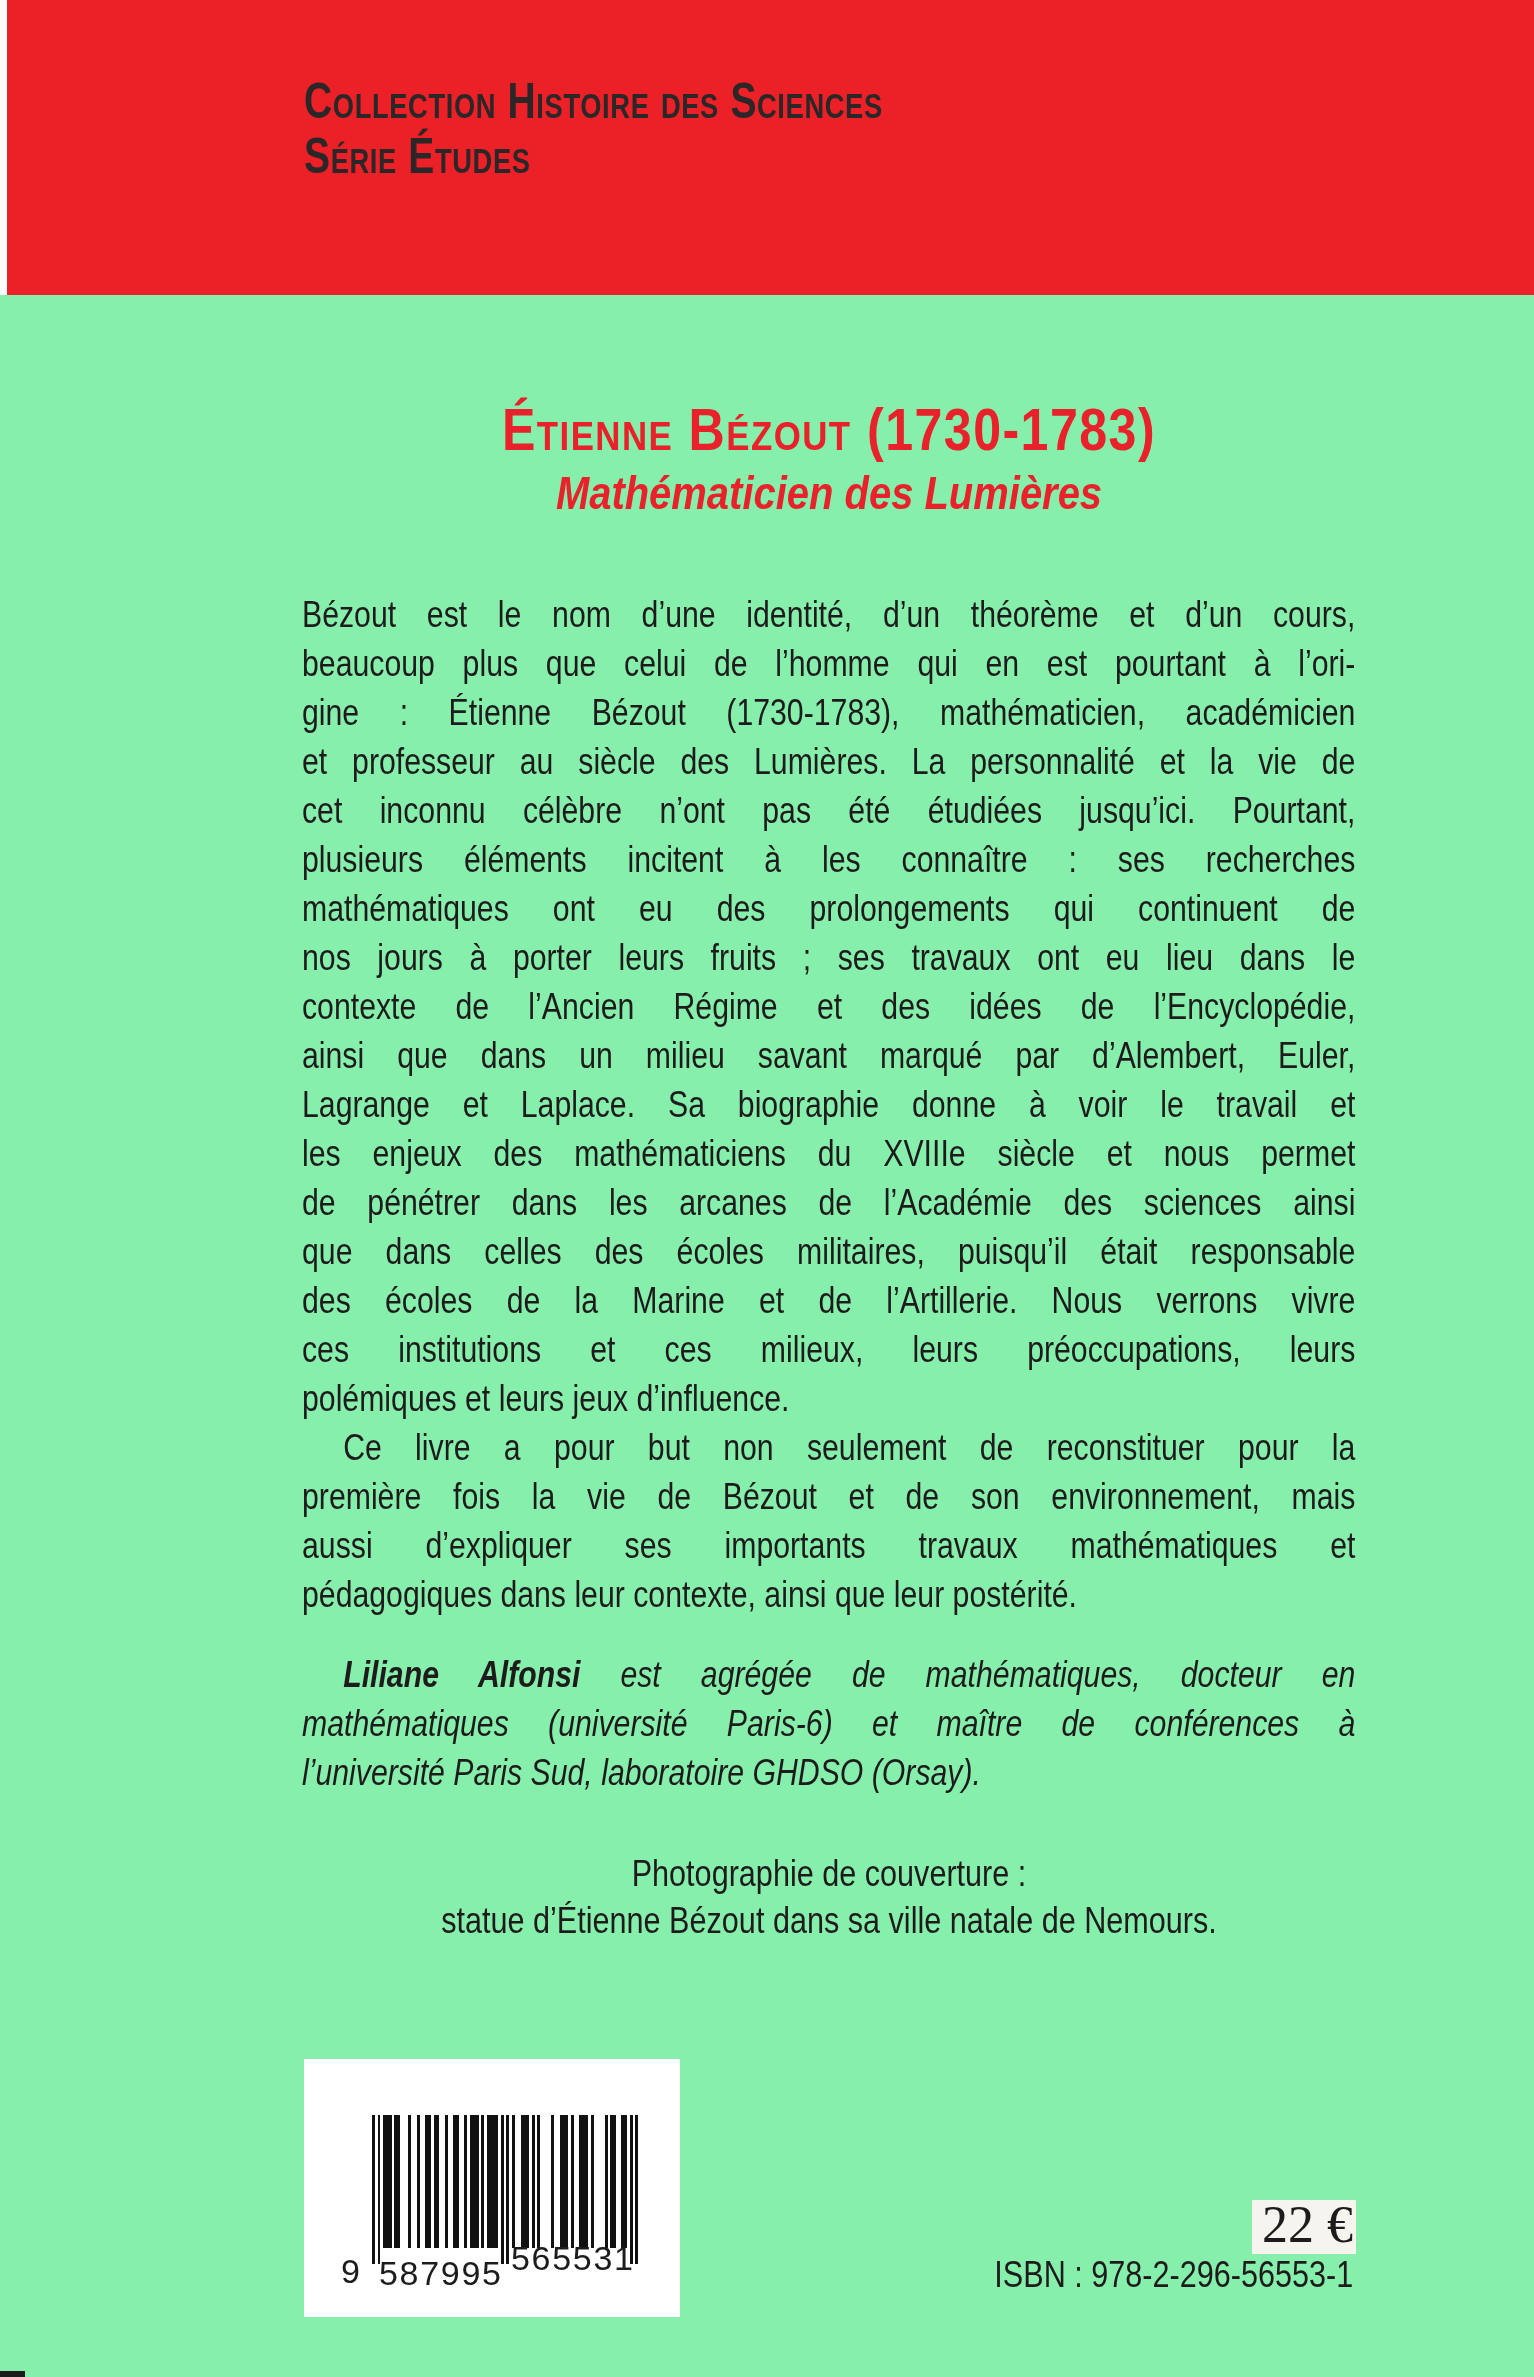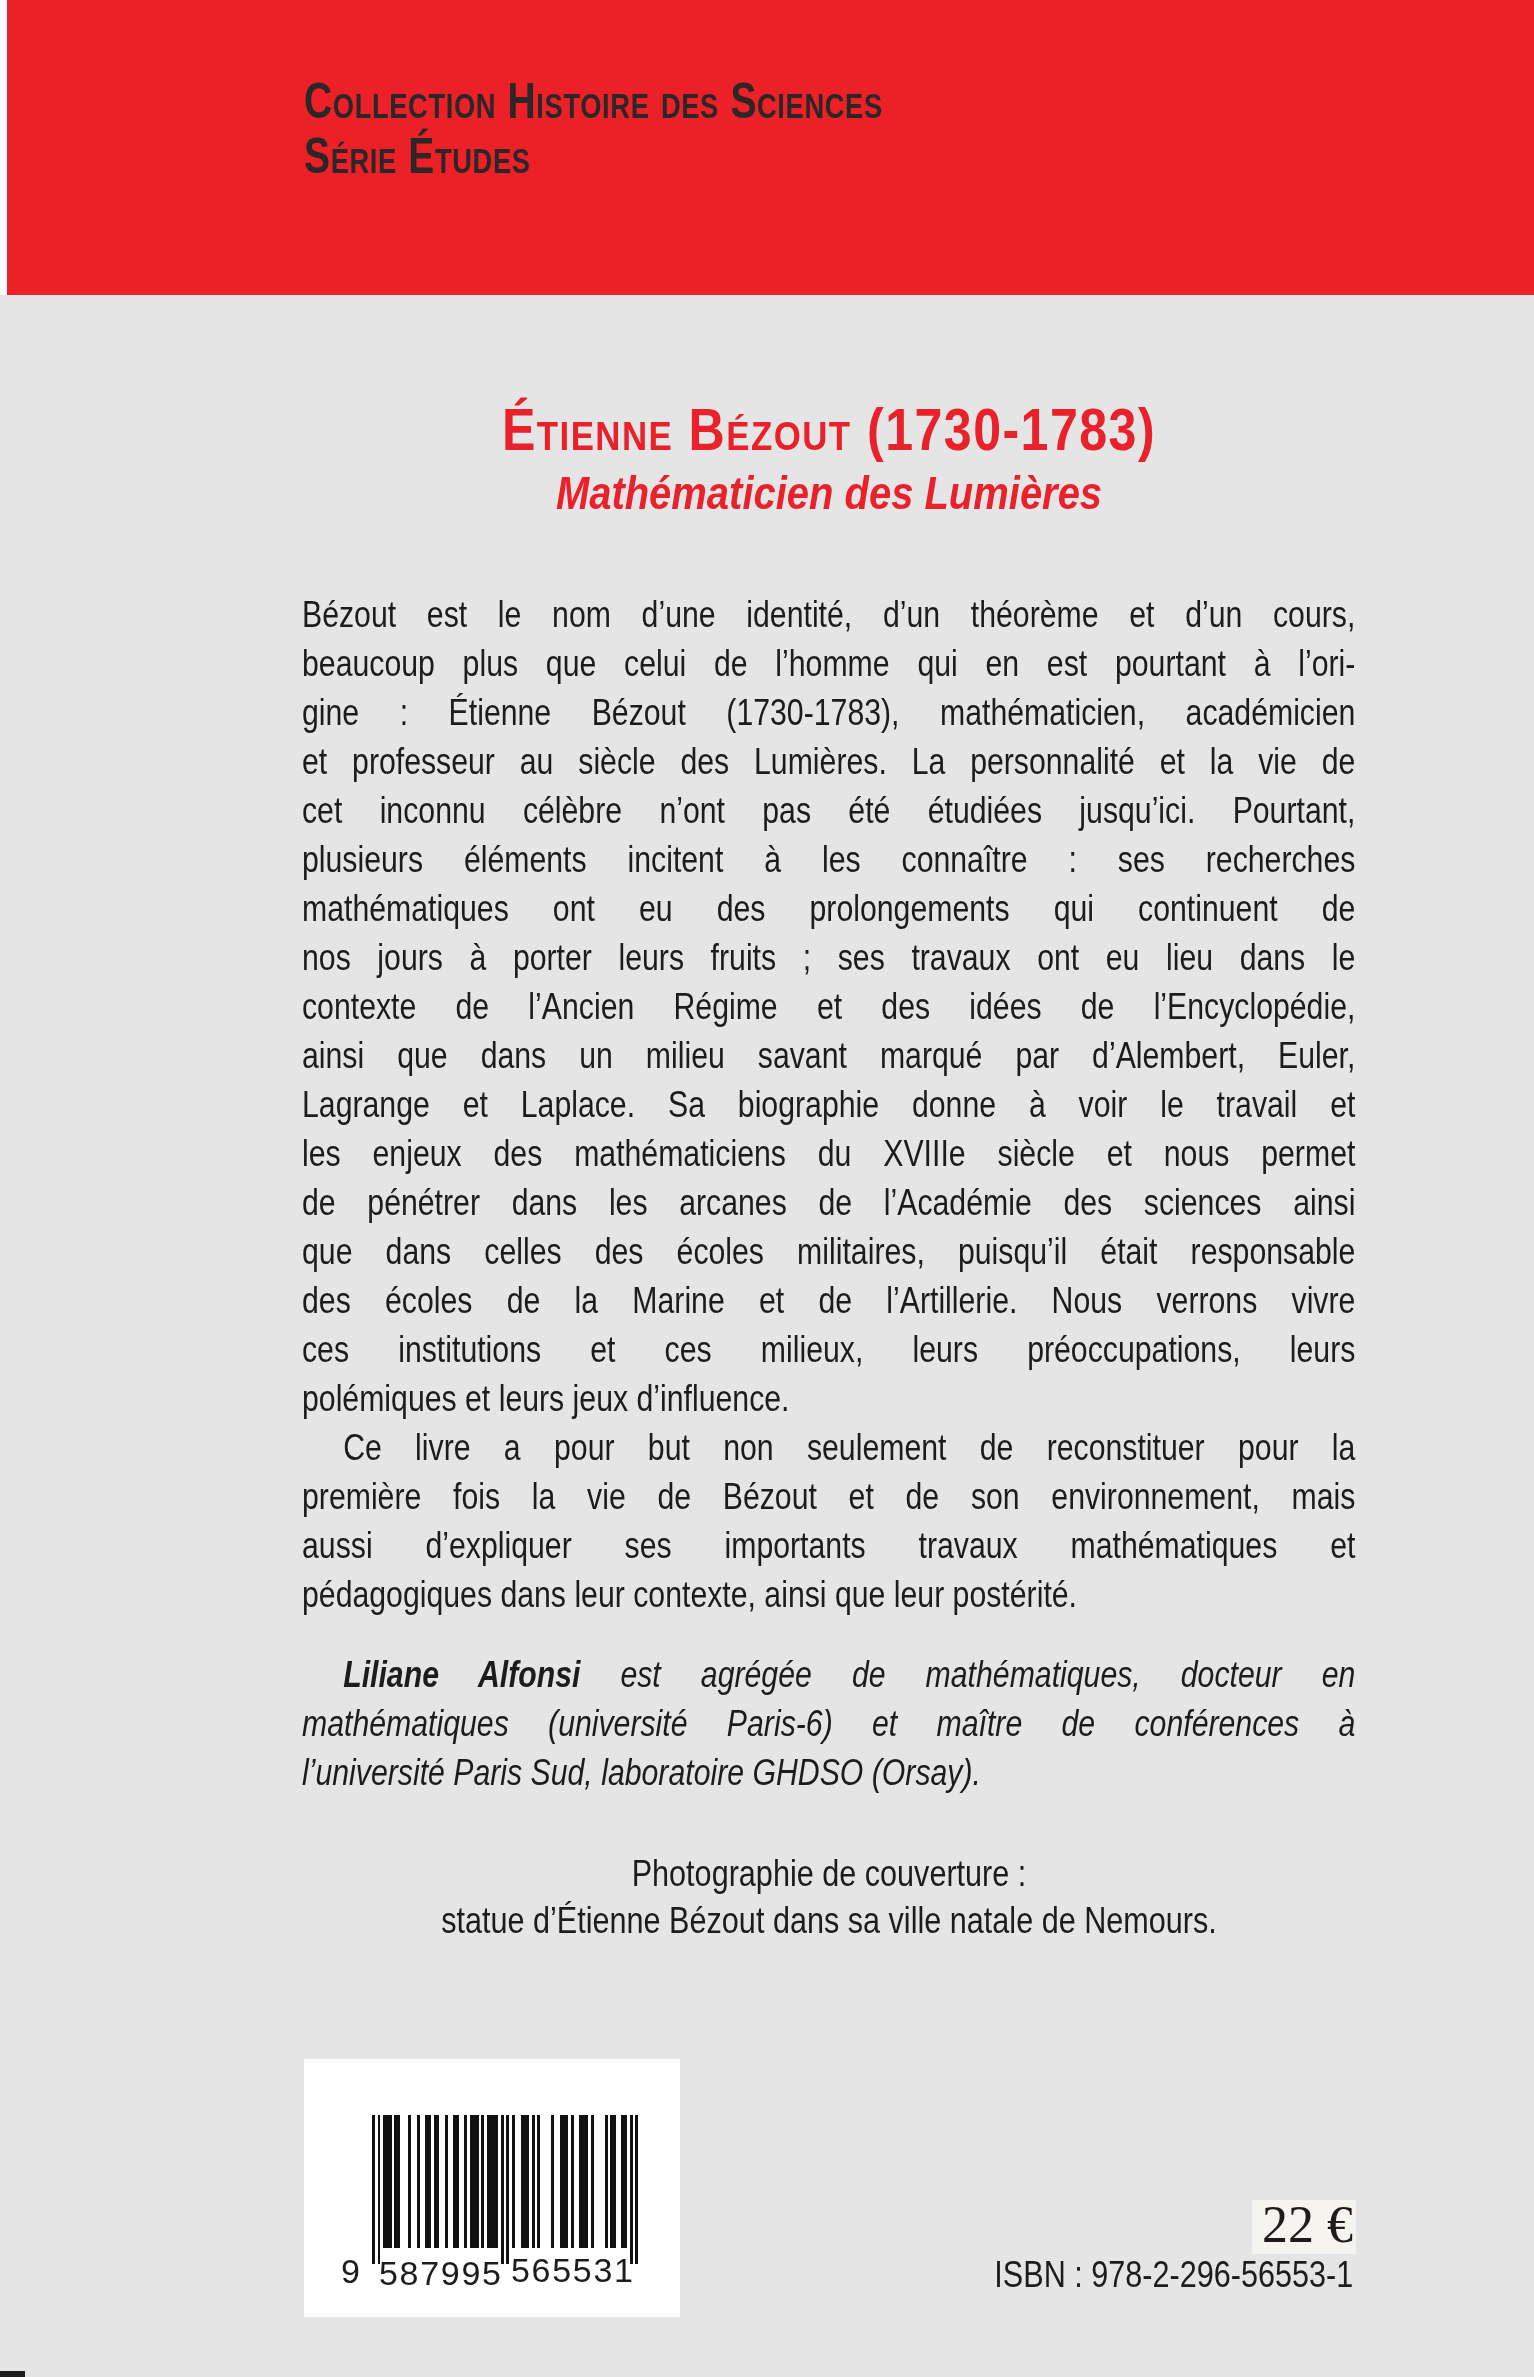--- a/index.html
+++ b/index.html
@@ -44,39 +44,39 @@
     transform:scaleX(0.85);transform-origin:50% 0;
     font-size:36px;line-height:47px;text-align:center;
   }
   
   .barcode-box{position:absolute;left:304px;top:2059px;width:376px;height:258px;background:#FFFFFF;}
   .bars{position:absolute;left:68px;top:56px;width:267px;height:149px;}
   .bar{position:absolute;top:0;width:2.9px;height:133px;}
   .bar.tall{height:149px;}
   .bc-digit-lead{position:absolute;left:37px;top:193px;font-size:34px;}
   .bc-digits-1{position:absolute;left:75px;top:195px;width:119px;font-size:34px;letter-spacing:1.7px;text-align:center;}
-  .bc-digits-2{position:absolute;left:207px;top:192px;width:119px;font-size:34px;letter-spacing:1.7px;text-align:center;}
+  .bc-digits-2{position:absolute;left:207px;top:180px;width:119px;font-size:34px;letter-spacing:1.7px;text-align:center;}
   
   .price-bg{position:absolute;right:178px;top:2200px;width:104px;height:54px;background:#F5F4EE;}
   .price{
     position:absolute;right:181px;top:2198px;
     font-family:"Liberation Serif", serif;font-size:52px;line-height:54px;
     white-space:nowrap;
   }
   .isbn{
     position:absolute;right:181px;top:2255px;
     font-size:36px;line-height:40px;white-space:nowrap;
     transform:scaleX(0.85);transform-origin:100% 0;
   }
   .corner-mark{position:absolute;left:0;top:2371px;width:25px;height:6.7px;background:#1C1C1C;}
 </style>
 </head>
 <body>
 
-<div class="page" style="background: #e5e5e5;">
+<div class="page" style="background: #86efac;">
 
   <div class="edge-strip"></div>
   <div class="band" style="background: rgb(236, 33, 39);"></div>
   <div class="collection" style="color: rgb(43, 39, 40);">
     <div>Collection Histoire des Sciences</div>
     <div>Série Études</div>
   </div>
 
   <div class="center-block title-main" style="color: rgb(232, 33, 42);">Étienne Bézout (1730-1783)</div>
   <div class="center-block title-sub" style="color: rgb(232, 33, 42);">Mathématicien des Lumières</div>

